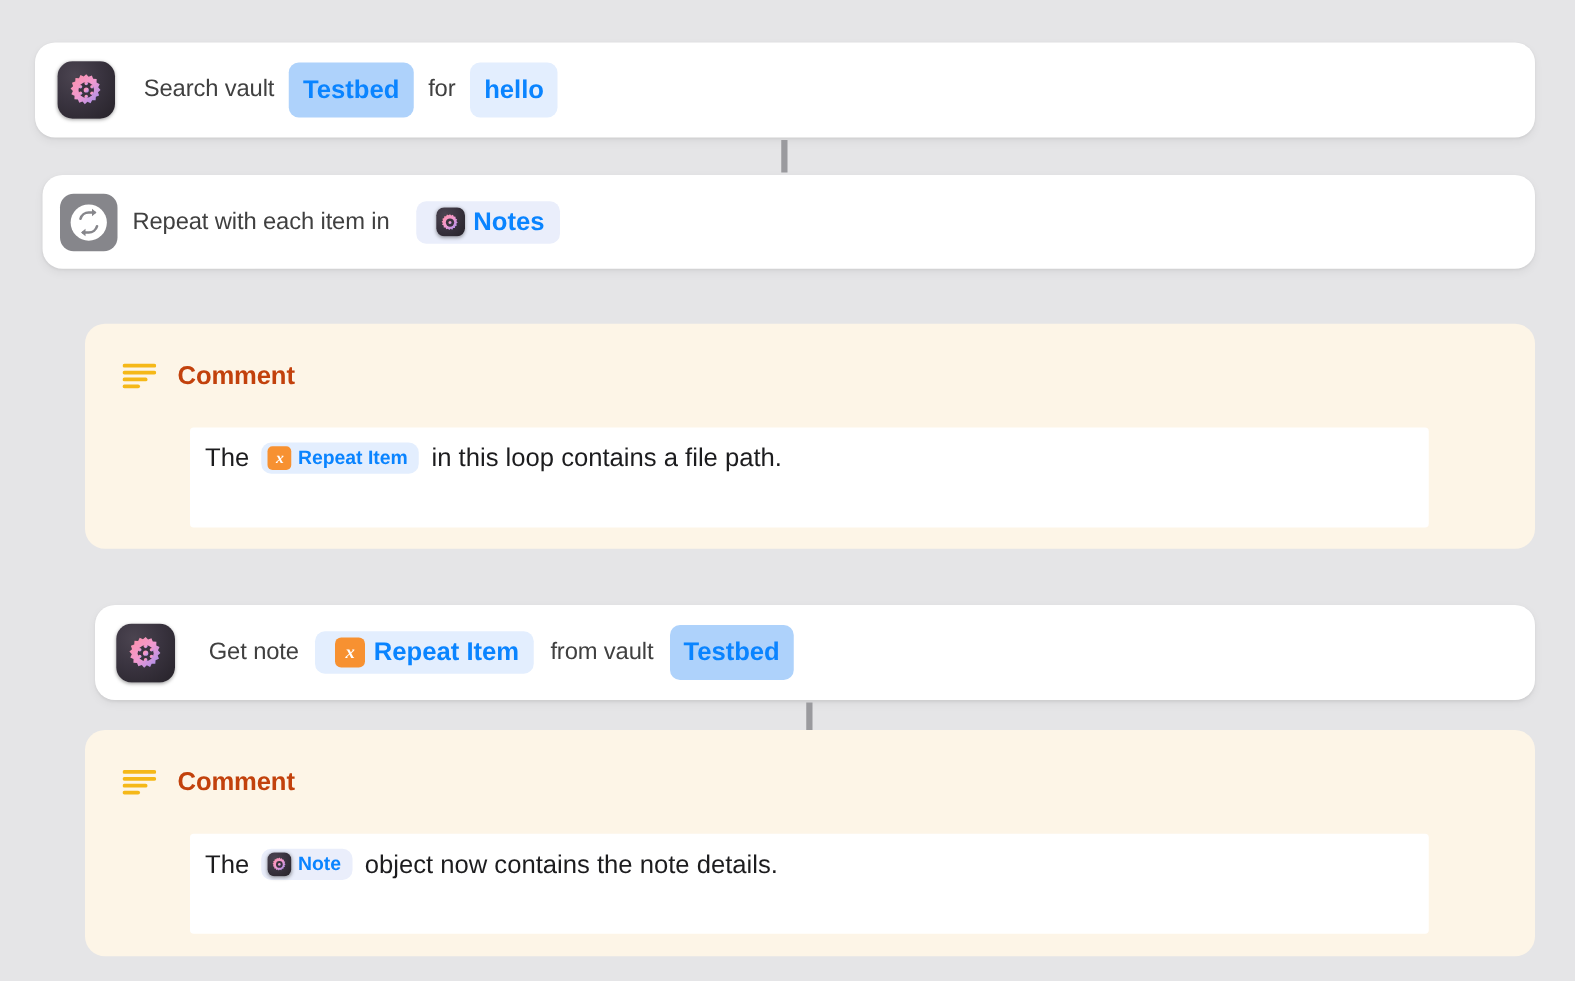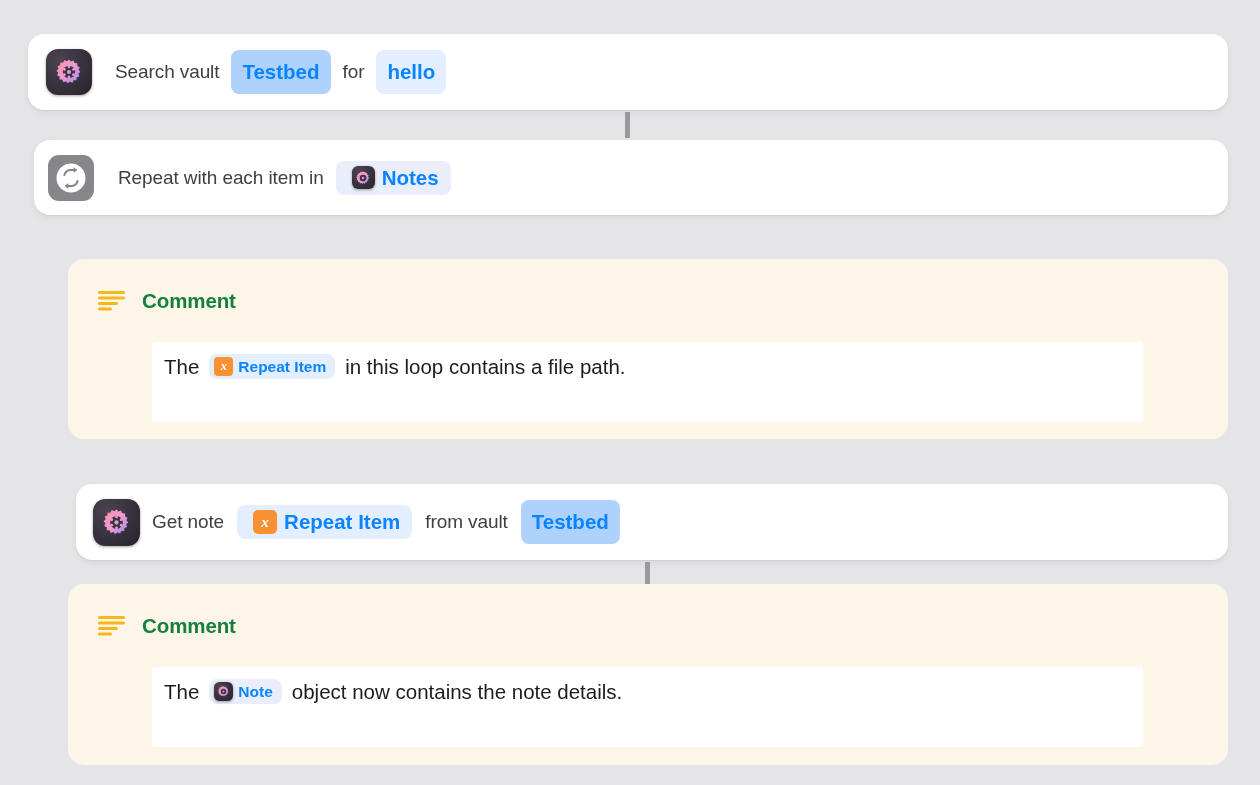--- a/index.html
+++ b/index.html
@@ -126,21 +126,21 @@
     border-radius: 16px;
   }
   .comment-head {
     display: flex;
     align-items: center;
     gap: 17px;
   }
   .comment-title {
     font-size: 20.5px;
     font-weight: bold;
-    color: #15803d;
+    color: #c2410c;
     letter-spacing: -0.1px;
   }
   .comment-body {
     position: absolute;
     background: #ffffff;
     border-radius: 3px;
   }
   .comment-body-text {
     font-size: 20.5px;
     color: #1c1c1e;
@@ -201,21 +201,21 @@
         <circle cx="17" cy="17" r="14.5" fill="#ffffff"></circle>
         <g fill="none" stroke="#86868b" stroke-width="2.1" stroke-linecap="round">
           <path d="M10.4 14.0 a6.8 6.8 0 0 1 6.6-5.0 h4.6"></path>
           <path d="M23.6 20.0 a6.8 6.8 0 0 1 -6.6 5.0 h-4.6"></path>
         </g>
         <path d="M19.6 6.0 l3.6 3.0 -3.6 3.0 z" fill="#86868b"></path>
         <path d="M14.4 28.0 l-3.6 -3.0 3.6 -3.0 z" fill="#86868b"></path>
       </svg>
     </span>
 
-    <div class="action-row" style="margin-left:24px; gap:12px;">
+    <div class="action-row" style="margin-left:12px; gap:21px;">
       <span class="action-text">Repeat with each item in</span>
       <span class="token lav token-var-lg">
         <span class="app-icon" style="width:23px; height:23px; border-radius:27%;">
           <svg width="16" height="16" viewBox="0 0 32 32" aria-hidden="true">
             <g fill="url(#g1)">
               <path d="M16 2.6 l2.0 2.1 2.8-1.0 1.1 2.8 3.0 0.2 -0.1 3.0 2.7 1.3 -1.3 2.7 2.0 2.2 -2.2 2.0 1.0 2.8 -2.8 1.1 -0.2 3.0 -3.0-0.1 -1.3 2.7 -2.7-1.3 -2.2 2.0 -2.0-2.2 -2.8 1.0 -1.1-2.8 -3.0-0.2 0.1-3.0 -2.7-1.3 1.3-2.7 -2.0-2.2 2.2-2.0 -1.0-2.8 2.8-1.1 0.2-3.0 3.0 0.1 1.3-2.7 2.7 1.3z"></path>
             </g>
             <circle cx="16" cy="16" r="6.6" fill="#3a3440"></circle>
             <circle cx="16" cy="16" r="2.4" fill="url(#g1)"></circle>
           </svg>
@@ -262,21 +262,21 @@
         <circle cx="16" cy="16" r="2.2" fill="url(#g1)"></circle>
         <circle cx="16" cy="10.4" r="1.5" fill="url(#g1)"></circle>
         <circle cx="20.9" cy="13.2" r="1.5" fill="url(#g1)"></circle>
         <circle cx="20.9" cy="18.8" r="1.5" fill="url(#g1)"></circle>
         <circle cx="16" cy="21.6" r="1.5" fill="url(#g1)"></circle>
         <circle cx="11.1" cy="18.8" r="1.5" fill="url(#g1)"></circle>
         <circle cx="11.1" cy="13.2" r="1.5" fill="url(#g1)"></circle>
       </svg>
     </span>
 
-    <div class="action-row" style="margin-left:12px; gap:13px;justify-content:space-between;">
+    <div class="action-row" style="margin-left:27px; gap:13px;justify-content:space-between;">
       <span class="action-text">Get note</span>
       <span class="token soft token-var-lg">
         <span class="var-chip var-chip-lg">x</span>
         <span>Repeat Item</span>
       </span>
       <span class="action-text">from vault</span>
       <span class="token strong token-lg">Testbed</span>
     </div>
   </div>
 

